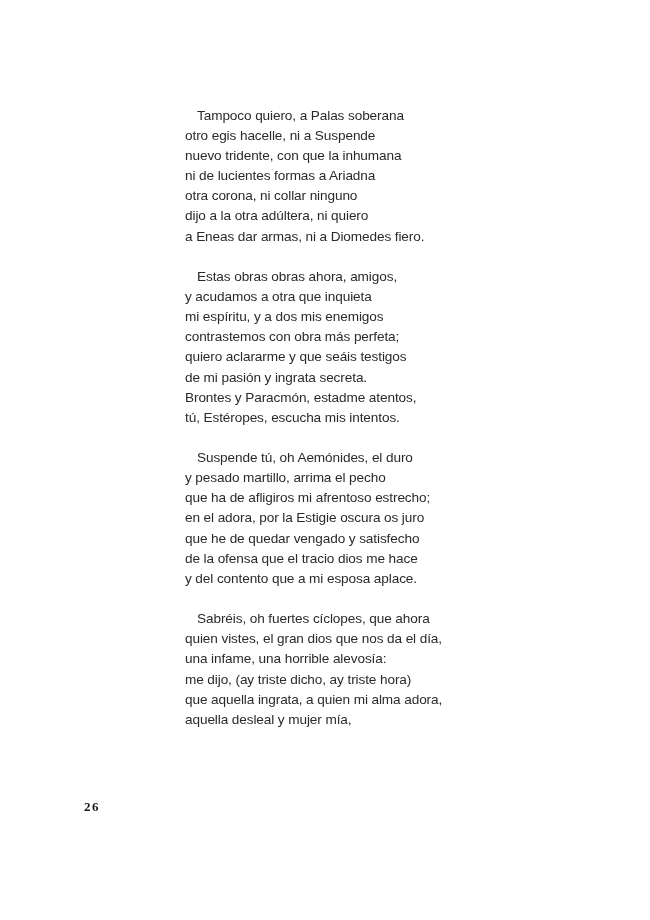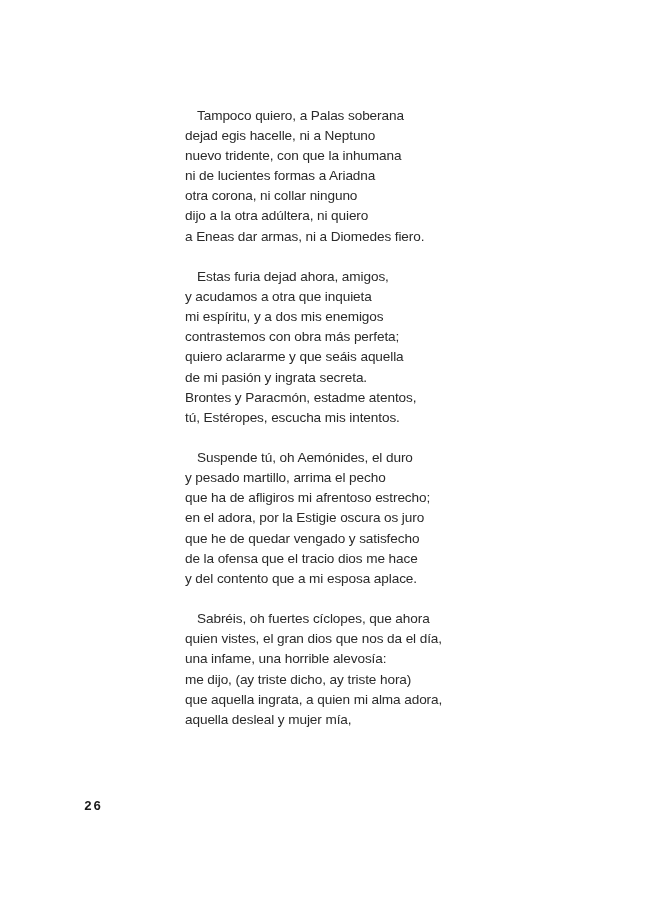--- a/index.html
+++ b/index.html
@@ -5,43 +5,43 @@
   html, body { margin: 0; padding: 0; background: #ffffff; }
   body { width: 650px; height: 920px; position: relative; overflow: hidden; }
   .page { position: absolute; left: 0; top: 0; width: 650px; height: 719px; background: #fff; }
   .poem { position: absolute; left: 185px; top: 106px; width: 300px;
     font-family: "Liberation Sans", sans-serif; font-size: 13.6px; color: #2a2a2a;
     line-height: 20.1px; letter-spacing: -0.1px; }
   .stanza { margin: 0 0 20.4px 0; }
   .line { display: block; white-space: nowrap; }
   .line.indent { text-indent: 12px; }
   .page-number { position: absolute; left: 84px; top: 799px;
-    font-family: Liberation Mono, monospace; font-weight: bold; font-size: 13px;
+    font-family: Liberation Serif, serif; font-weight: bold; font-size: 13px;
     color: #1a1a1a; letter-spacing: 1.5px; }
 </style>
 </head>
 <body>
 
 <div class="page">
   <div class="poem">
     <div class="stanza">
       <span class="line indent">Tampoco quiero, a Palas soberana</span>
-      <span class="line">dejad egis hacelle, ni a Neptuno</span>
+      <span class="line">otro egis hacelle, ni a Suspende</span>
       <span class="line">nuevo tridente, con que la inhumana</span>
       <span class="line">ni de lucientes formas a Ariadna</span>
       <span class="line">otra corona, ni collar ninguno</span>
       <span class="line">dijo a la otra adúltera, ni quiero</span>
       <span class="line">a Eneas dar armas, ni a Diomedes fiero.</span>
     </div>
     <div class="stanza">
-      <span class="line indent">Estas furia dejad ahora, amigos,</span>
+      <span class="line indent">Estas obras obras ahora, amigos,</span>
       <span class="line">y acudamos a otra que inquieta</span>
       <span class="line">mi espíritu, y a dos mis enemigos</span>
       <span class="line">contrastemos con obra más perfeta;</span>
-      <span class="line">quiero aclararme y que seáis aquella</span>
+      <span class="line">quiero aclararme y que seáis testigos</span>
       <span class="line">de mi pasión y ingrata secreta.</span>
       <span class="line">Brontes y Paracmón, estadme atentos,</span>
       <span class="line">tú, Estéropes, escucha mis intentos.</span>
     </div>
     <div class="stanza">
       <span class="line indent">Suspende tú, oh Aemónides, el duro</span>
       <span class="line">y pesado martillo, arrima el pecho</span>
       <span class="line">que ha de afligiros mi afrentoso estrecho;</span>
       <span class="line">en el adora, por la Estigie oscura os juro</span>
       <span class="line">que he de quedar vengado y satisfecho</span>

